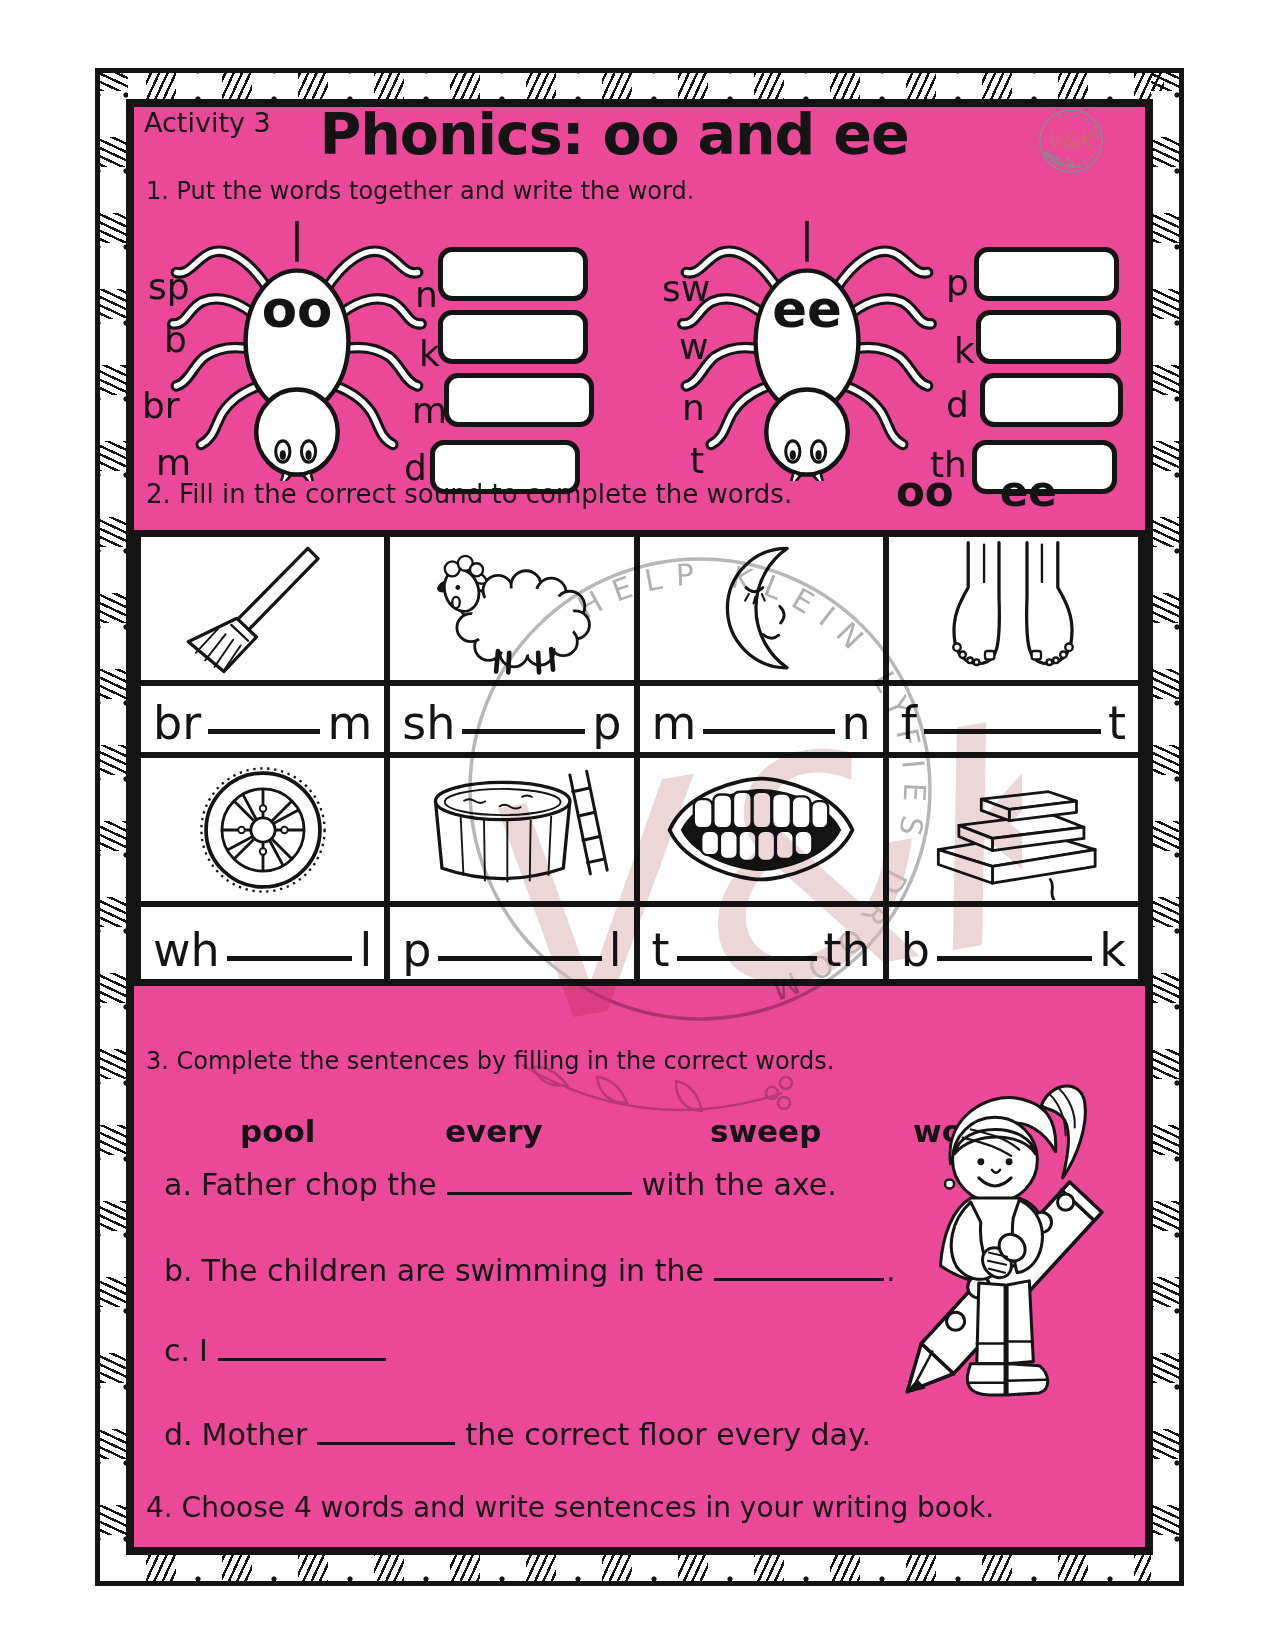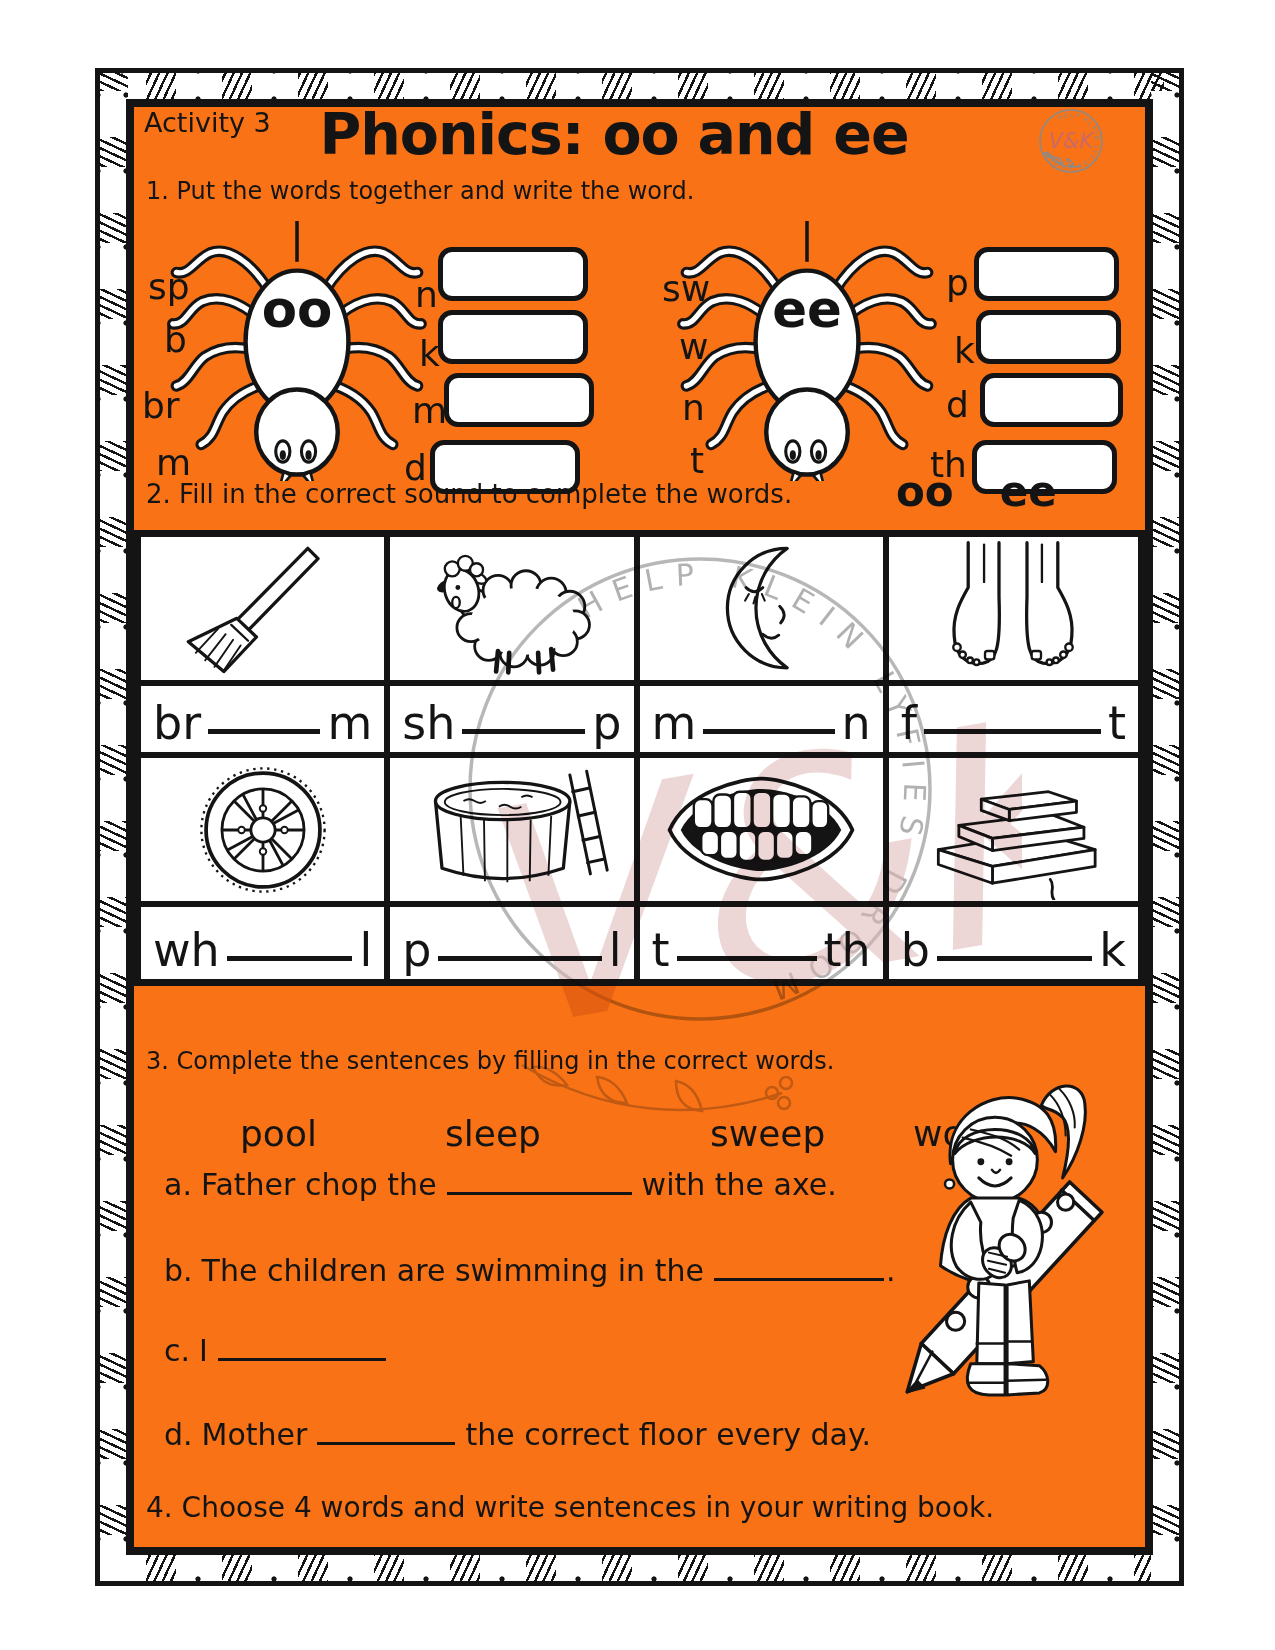--- a/index.html
+++ b/index.html
@@ -16,32 +16,32 @@
       background-size:76px 28px,auto,auto;background-position:60px 12px,0 0,0 0;}
   .band-v{background-image:
       radial-gradient(circle,#141414 2.2px,rgba(0,0,0,0) 3px),
       repeating-linear-gradient(0deg,#fff 0 46px,rgba(255,255,255,0) 46px 76px),
       repeating-linear-gradient(25deg,#141414 0 2.4px,rgba(0,0,0,0) 2.4px 7.5px);
       background-size:28px 76px,auto,auto;background-position:12px 60px,0 0,0 0;}
   .bt{left:0;top:0;right:0;height:28px;}
   .bb{left:0;bottom:0;right:0;height:28px;}
   .bl{left:0;top:0;bottom:0;width:28px;}
   .br{right:0;top:0;bottom:0;width:28px;}
-  .frame-inner{position:absolute;left:26px;top:26px;right:26px;bottom:26px;border:8px solid #141414;background:#f97316;z-index:2;}
+  .frame-inner{position:absolute;left:26px;top:26px;right:26px;bottom:26px;border:8px solid #141414;background:#ec4899;z-index:2;}
   .content{position:relative;width:100%;height:100%;}
   
   .activity{font-size:27px;font-weight:500;}
   .title{font-size:57px;font-weight:700;letter-spacing:-1px;text-align:center;}
   .instr{font-size:24px;}
   .instr2{font-size:26px;}
   .sent{font-size:30px;display:flex;align-items:flex-end;white-space:nowrap;}
   .sent .gap{margin-right:9px;}
   .letter{font-size:36px;line-height:1;}
   .soundopts{display:flex;gap:46px;font-size:42px;font-weight:700;}
-  .bank{font-size:36px;font-weight:400;text-align:center;}
+  .bank{font-size:31px;font-weight:700;text-align:center;}
   
   .ansbox{border:5px solid #141414;border-radius:14px;background:#fff;width:150px;height:54px;box-sizing:border-box;}
   .sblank{display:inline-block;border-bottom:3.5px solid #141414;height:0;margin:0 10px 7px 10px;}
   
   .grid{display:grid;grid-template-columns:repeat(4,1fr);grid-template-rows:149px 72px 149px 72px;
         border:7px solid #141414;box-sizing:border-box;background:#fff;}
   .gc{border-right:6px solid #141414;border-bottom:6px solid #141414;display:flex;align-items:center;justify-content:center;overflow:hidden;}
   .gc.c4{border-right:none;}
   .gc.r4{border-bottom:none;}
   .wc{align-items:flex-end;justify-content:flex-start;padding:0 12px 6px 12px;}
@@ -399,21 +399,21 @@
             <path d="M245,598 q-10,-24 -30,-26 q4,26 30,26 Z"></path>
             <path d="M320,606 q-6,-26 -26,-30 q0,28 26,30 Z"></path>
             <circle cx="390" cy="588" r="6"></circle>
               <circle cx="404" cy="578" r="6"></circle>
               <circle cx="402" cy="598" r="6"></circle>
           </g>
         </svg>
 
         <div class="abs instr" style="left:12px;top:940px">3. Complete the sentences by filling in the correct words.</div>
         <span class="abs bank" style="left:106px;top:1006px">pool</span>
-        <span class="abs bank" style="left:311px;top:1006px">sleep</span>
+        <span class="abs bank" style="left:311px;top:1006px">every</span>
         <span class="abs bank" style="left:576px;top:1006px">sweep</span>
         <span class="abs bank" style="left:779px;top:1006px">wood</span>
 
         <div class="abs sent" style="left:30px;top:1060px">
           <span class="gap">a.</span>
           <span>Father chop the</span>
           <span class="sblank" style="width:185px"></span>
           <span>with the axe.</span>
         </div>
         <div class="abs sent" style="left:30px;top:1146px">

